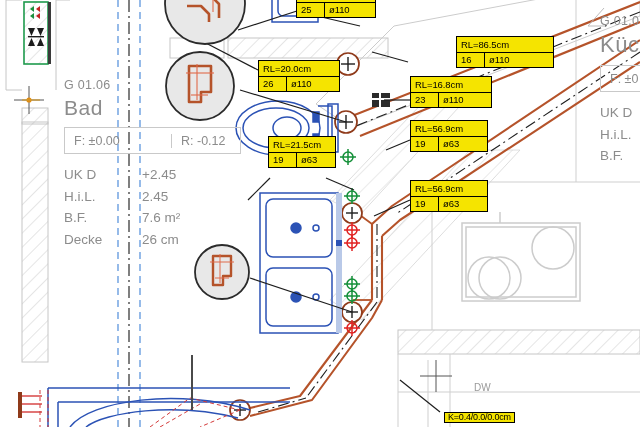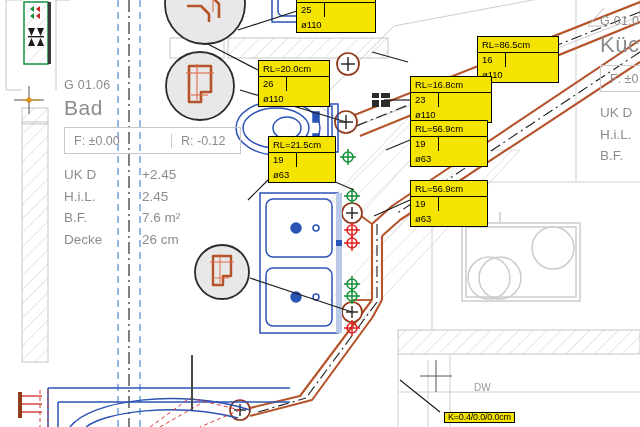--- a/index.html
+++ b/index.html
@@ -74,21 +74,21 @@
     font-size: 9.5px;
     color: #000000;
     line-height: 1;
   }
   .tag-head {
     padding: 2.5px 3px 2.5px 4px;
     border-bottom: 1px solid #000000;
     white-space: nowrap;
     letter-spacing: -0.1px;
   }
-  .tag-cols { display: flex; flex-direction: column; }
+  .tag-cols { display: flex; }
   .tag-col {
     padding: 2.5px 3px 2.5px 4px;
     white-space: nowrap;
     letter-spacing: -0.1px;
   }
   .tag-col.first {
     width: 28px;
     border-right: 1px solid #000000;
     box-sizing: border-box;
   }
@@ -474,29 +474,29 @@
   </div>
 
   <div class="tag" style="left:296px; top:-14px; width:80px;">
     <div class="tag-head">&nbsp;</div>
     <div class="tag-cols">
       <div class="tag-col first">25</div>
       <div class="tag-col">ø110</div>
     </div>
   </div>
 
-  <div class="tag" style="left:258px; top:60px; width:72px;">
+  <div class="tag" style="left:258px; top:60px; width:82px;">
     <div class="tag-head">RL=20.0cm</div>
     <div class="tag-cols">
       <div class="tag-col first">26</div>
       <div class="tag-col">ø110</div>
     </div>
   </div>
 
-  <div class="tag" style="left:456px; top:36px; width:82px;margin-left:21px;">
+  <div class="tag" style="left:456px; top:36px; width:98px;">
     <div class="tag-head">RL=86.5cm</div>
     <div class="tag-cols">
       <div class="tag-col first">16</div>
       <div class="tag-col">ø110</div>
     </div>
   </div>
 
   <div class="tag" style="left:410px; top:76px; width:82px;">
     <div class="tag-head">RL=16.8cm</div>
     <div class="tag-cols">

